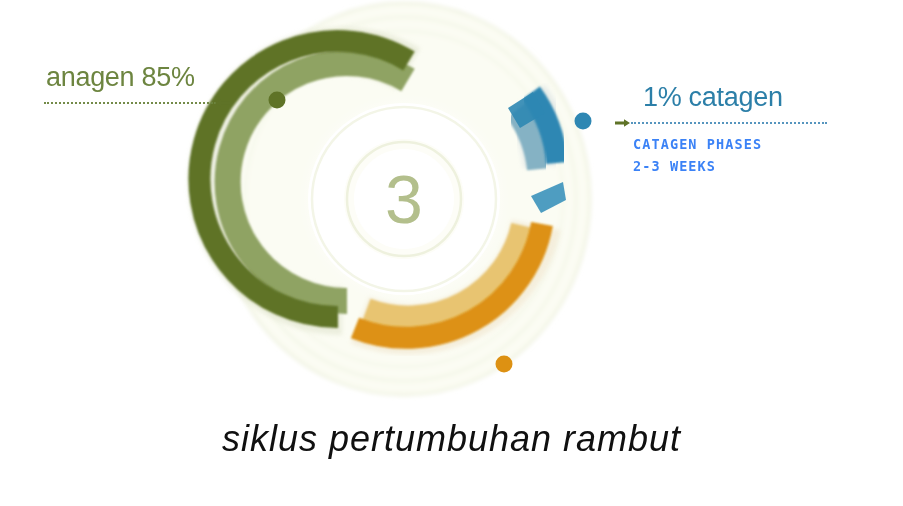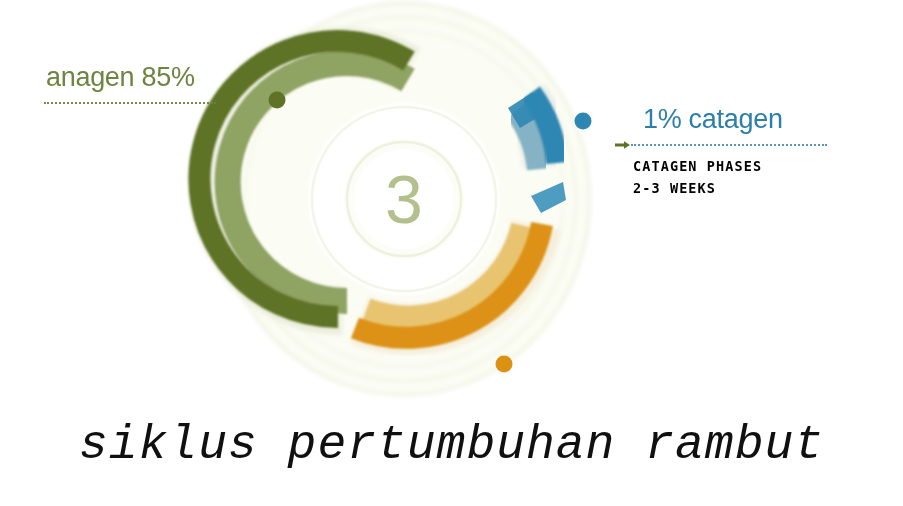--- a/index.html
+++ b/index.html
@@ -34,44 +34,44 @@
   
   #anagen{left:44px;top:64px;color:#6d8540;}
   #anagen .lbl-head{color:#6d8540;}
   #anagen .lbl-sub{color:#6d8540;}
   #anagen .rule{width:186px;}
   #anagen .rule .dots{right:14px;}
   #anagen .rule .arrow{right:0;}
 
   
   #catagen{left:615px;top:84px;color:#3d85b0;}
-  #catagen .lbl-head{color:#2c7fa8;margin-top:22px;}
-  #catagen .lbl-sub{color:#000000;}
+  #catagen .lbl-head{color:#2c7fa8;}
+  #catagen .lbl-sub{color:#3b82f6;}
   #catagen .rule{width:212px;}
   #catagen .rule .dots{left:16px;color:#4e90bb;}
   #catagen .rule .arrow{left:0;}
 
   
   #telogen{left:580px;top:326px;color:#d99a2b;}
   #telogen .lbl-head{color:#d99a2b;}
   #telogen .lbl-sub{color:#d99a2b;}
   #telogen .rule{width:215px;}
   #telogen .rule .dots{left:16px;color:#d99a2b;}
   #telogen .rule .arrow{left:0;}
 
   #catagen .lbl-head,#telogen .lbl-head{text-align:left;padding-left:28px;}
   #catagen .lbl-sub,#telogen .lbl-sub{padding-left:18px;}
   #anagen .lbl-head{padding-left:2px;}
   #anagen .lbl-sub{padding-left:0px;}
 
   
   #caption{
     position:absolute;left:0;right:0;top:418px;text-align:center;
-    font-family:Liberation Mono, monospace;
-    font-size:48px;font-style:italic;font-weight:400;color:#101010;
+    font-family:Liberation Sans, sans-serif;
+    font-size:36px;font-style:italic;font-weight:400;color:#101010;
     letter-spacing:1px;
   }
 </style>
 </head>
 <body>
 
 <div id="stage">
 
   <svg class="layer" viewBox="0 0 903 506">
     <defs>

